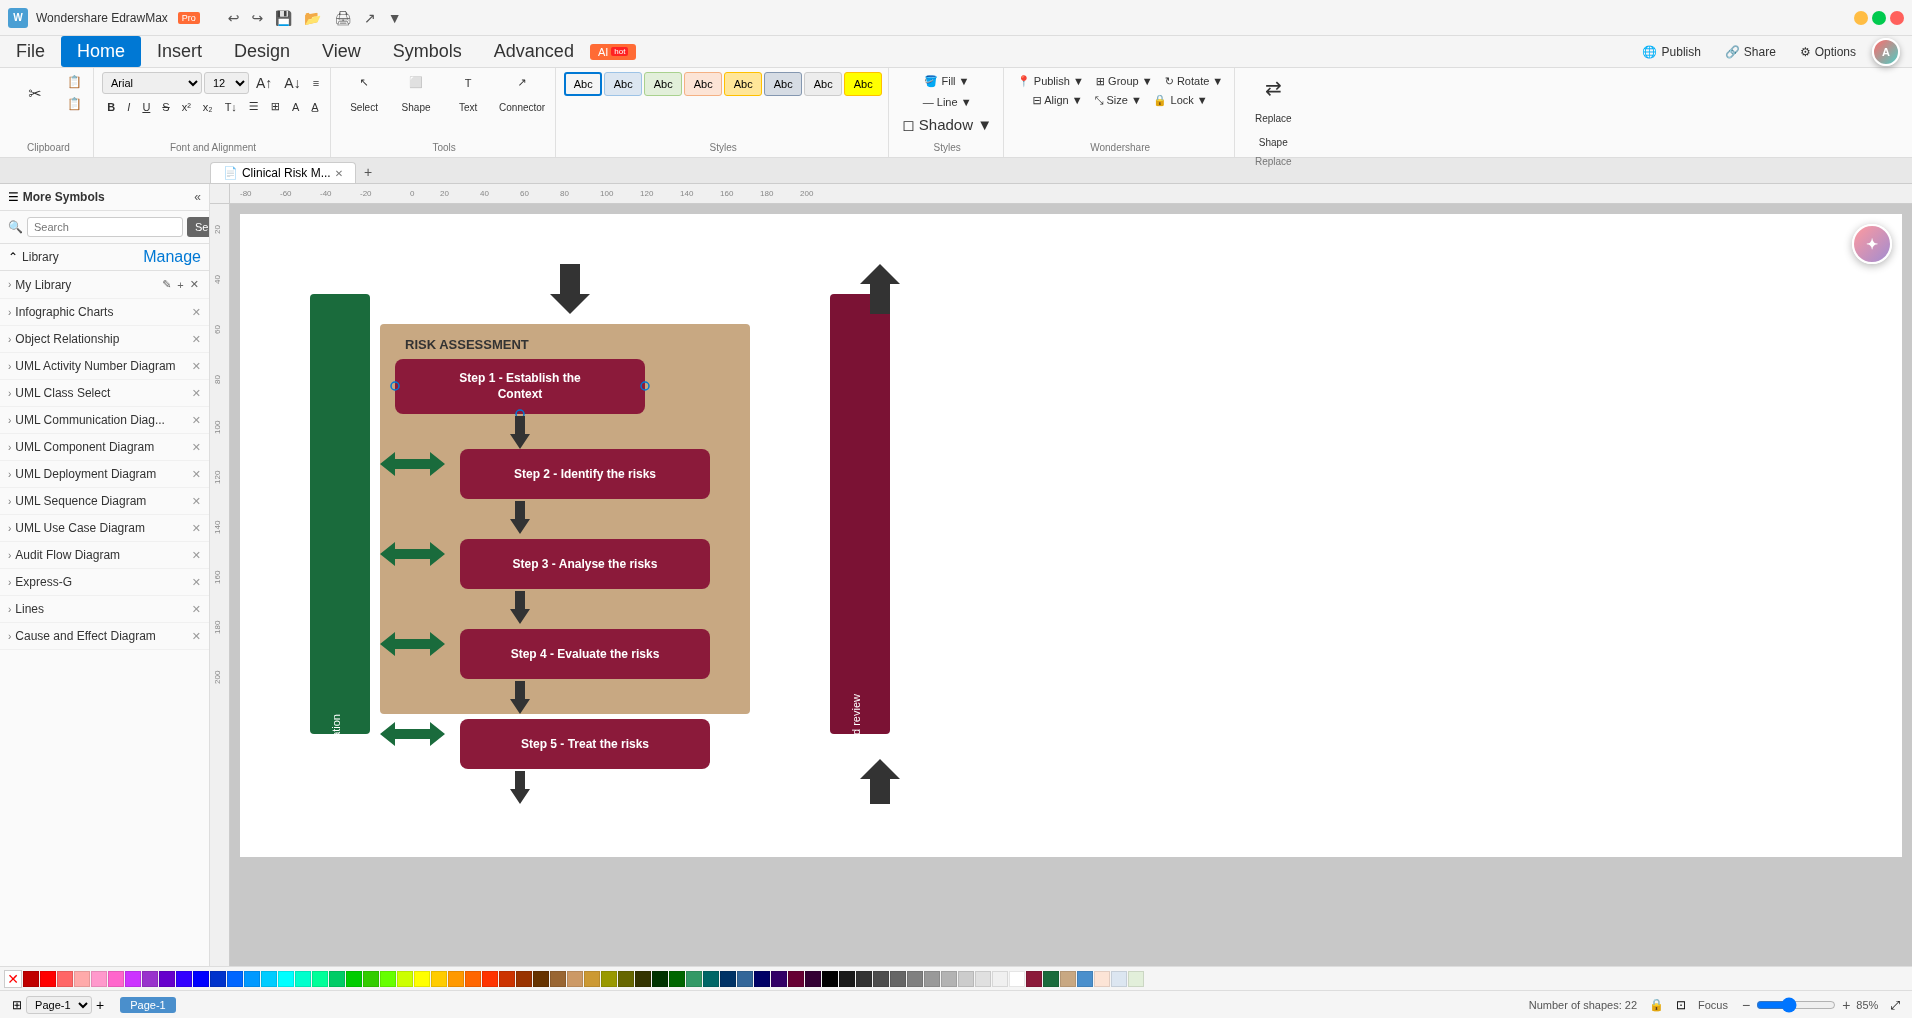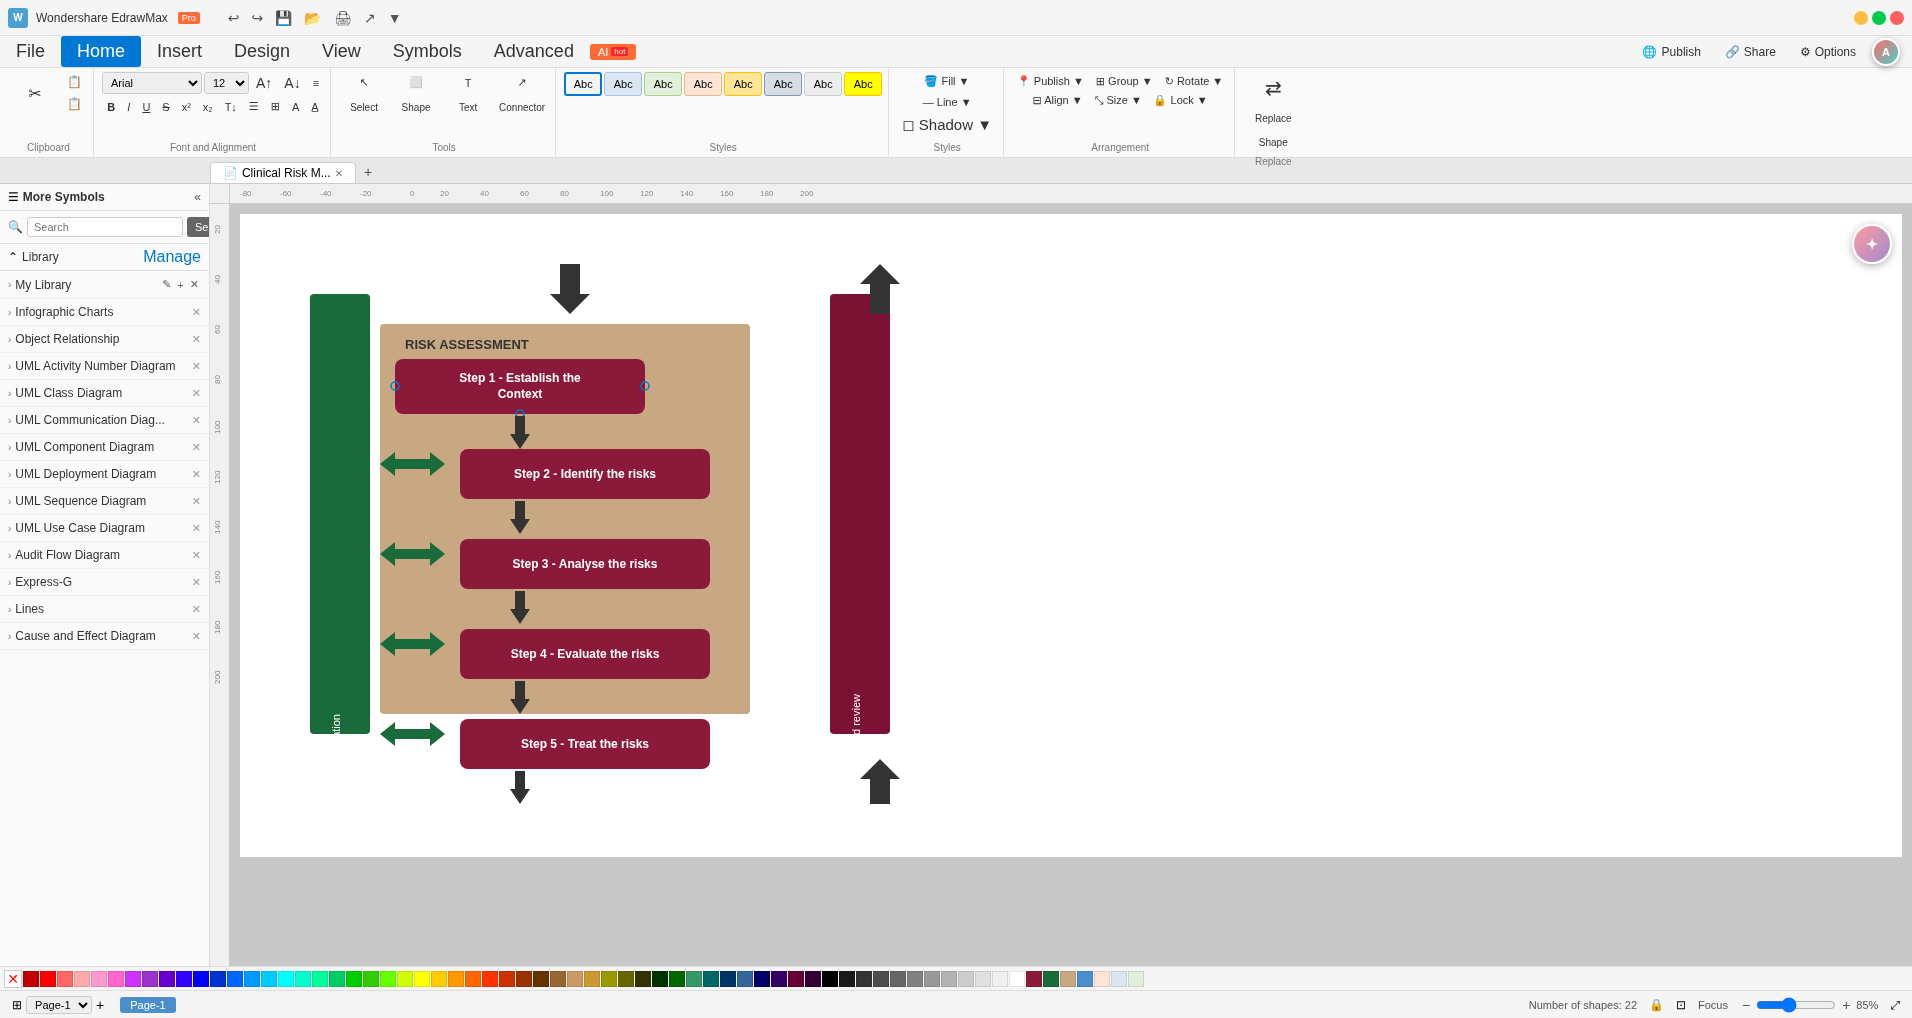--- a/index.html
+++ b/index.html
@@ -420,21 +420,21 @@
     <div class="toolbar-row">
       <button class="tb-btn" style="font-size:11px;">📍 Publish ▼</button>
       <button class="tb-btn" style="font-size:11px;">⊞ Group ▼</button>
       <button class="tb-btn" style="font-size:11px;">↻ Rotate ▼</button>
     </div>
     <div class="toolbar-row">
       <button class="tb-btn" style="font-size:11px;">⊟ Align ▼</button>
       <button class="tb-btn" style="font-size:11px;">⤡ Size ▼</button>
       <button class="tb-btn" style="font-size:11px;">🔒 Lock ▼</button>
     </div>
-    <span class="toolbar-section-label">Arrangement</span>
+    <span class="toolbar-section-label">Wondershare</span>
   </div>
 
   <div class="toolbar-section">
     <button class="tb-btn tb-btn-large" style="min-width:60px;text-align:center;">
       <span style="font-size:20px;">⇄</span>
       <span class="tb-btn-label">Replace</span>
       <span class="tb-btn-label">Shape</span>
     </button>
     <span class="toolbar-section-label">Replace</span>
   </div>
@@ -489,21 +489,21 @@
       <span class="sidebar-item-text">Object Relationship</span>
       <span class="sidebar-item-close">✕</span>
     </div>
         <div class="sidebar-item">
       <span class="sidebar-item-chevron">›</span>
       <span class="sidebar-item-text">UML Activity Number Diagram</span>
       <span class="sidebar-item-close">✕</span>
     </div>
         <div class="sidebar-item">
       <span class="sidebar-item-chevron">›</span>
-      <span class="sidebar-item-text">UML Class Diagram</span>
+      <span class="sidebar-item-text">UML Class Select</span>
       <span class="sidebar-item-close">✕</span>
     </div>
         <div class="sidebar-item">
       <span class="sidebar-item-chevron">›</span>
       <span class="sidebar-item-text">UML Communication Diag...</span>
       <span class="sidebar-item-close">✕</span>
     </div>
         <div class="sidebar-item">
       <span class="sidebar-item-chevron">›</span>
       <span class="sidebar-item-text">UML Component Diagram</span>

